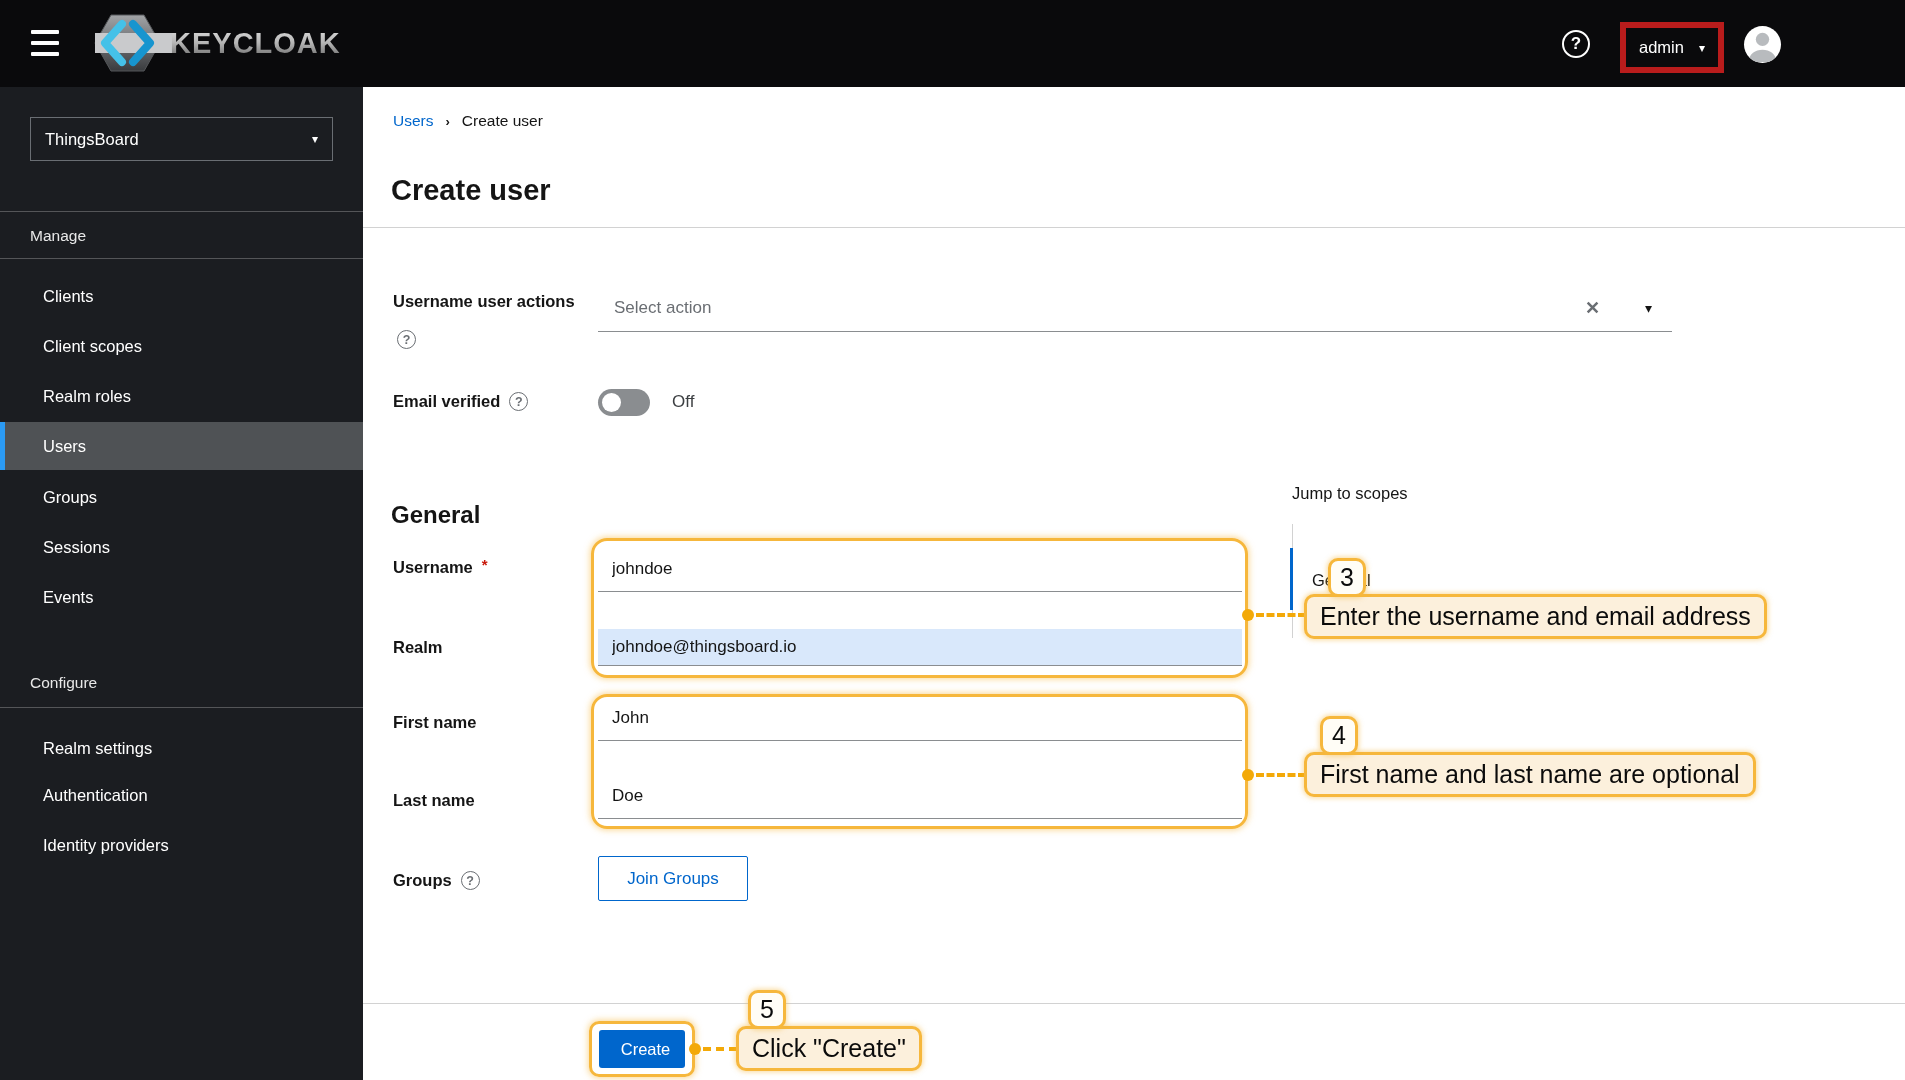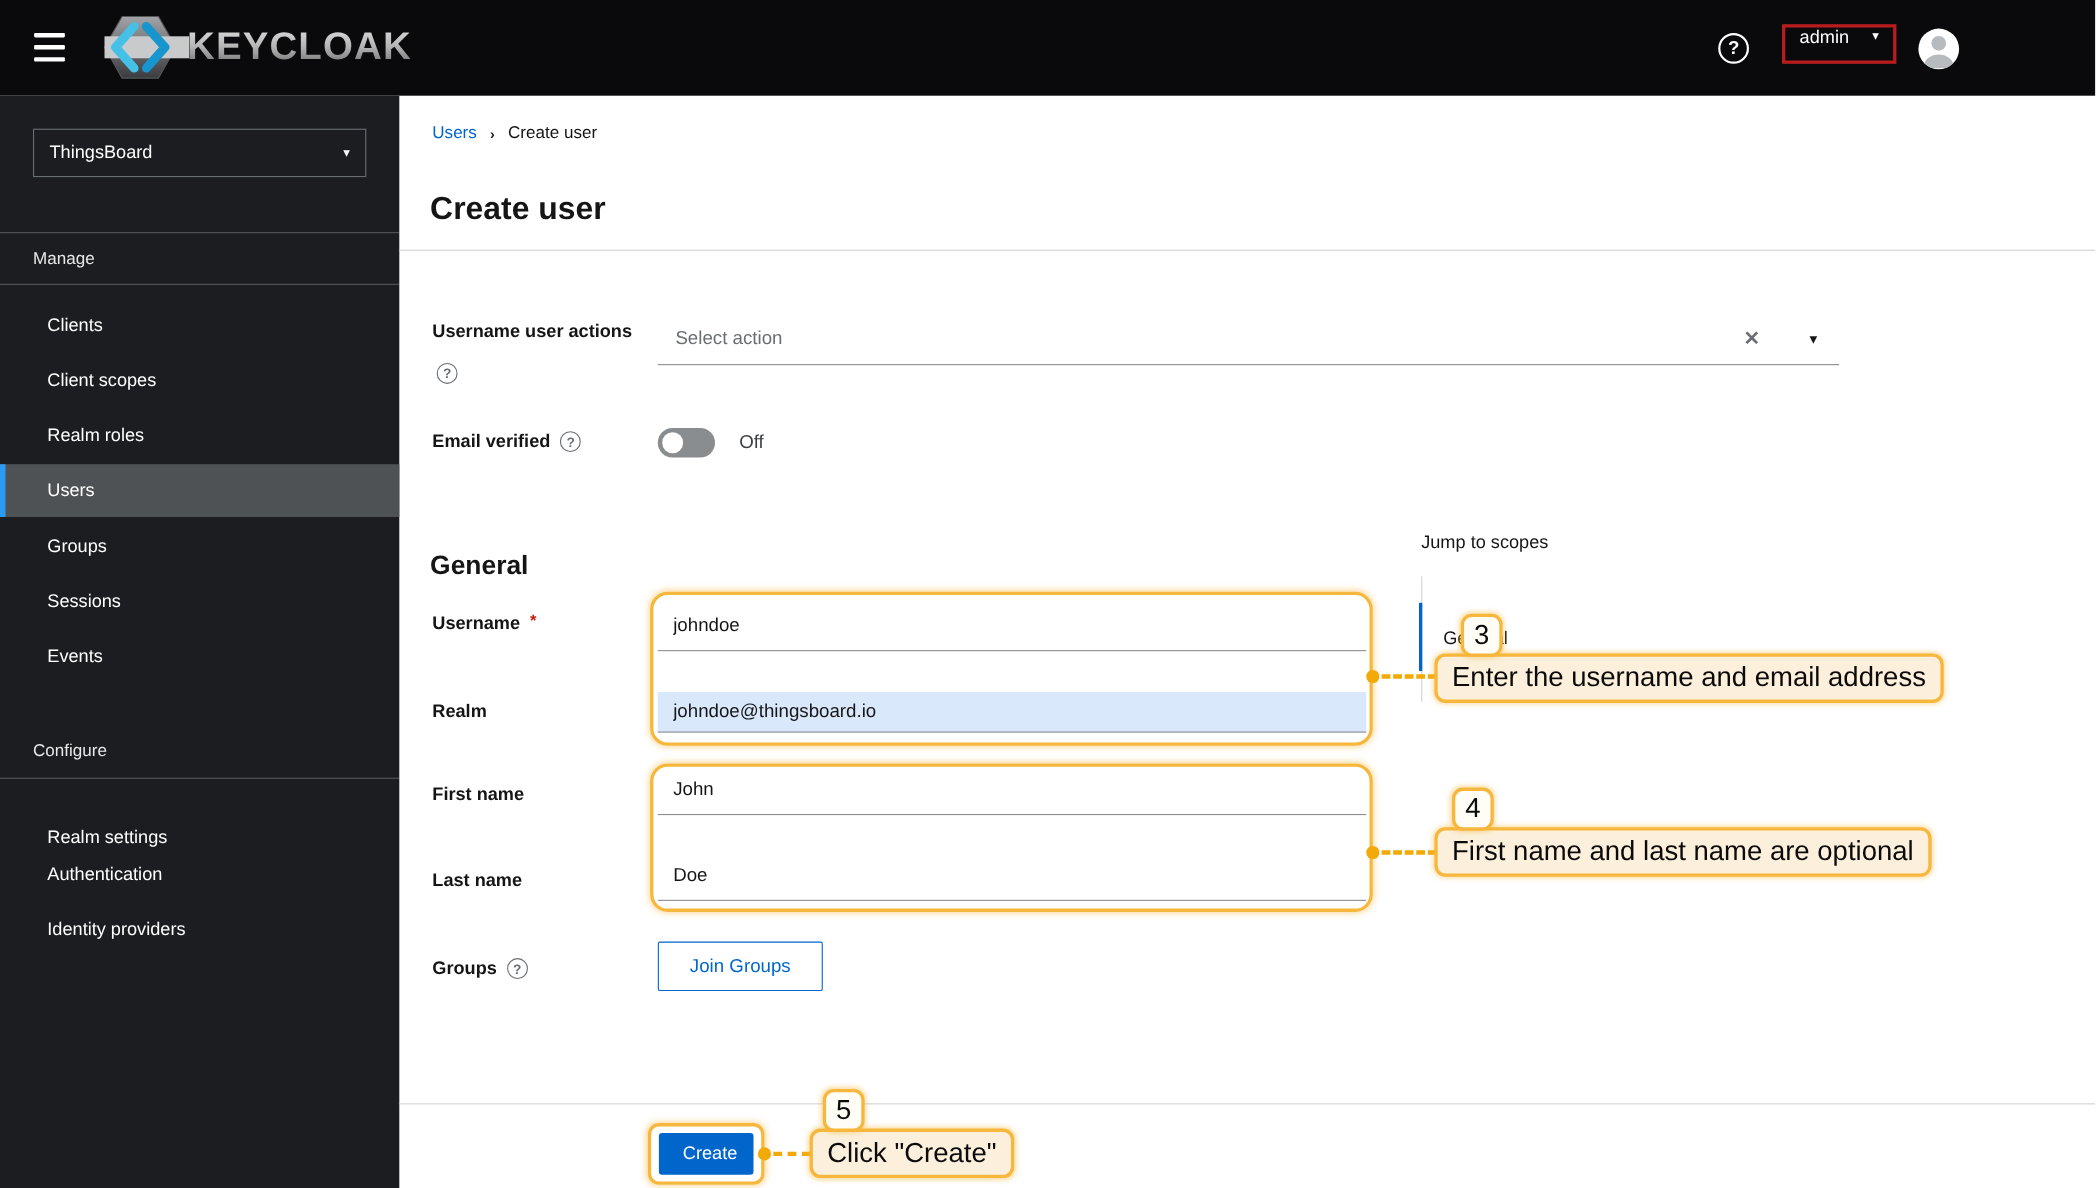--- a/index.html
+++ b/index.html
@@ -5,47 +5,47 @@
   html,body{margin:0;padding:0;background:#fff;}
   .app{position:relative;width:1905px;height:1080px;background:#fff;overflow:hidden;
        font-family:"Liberation Sans",sans-serif;color:#151515;}
 
   
   .masthead{position:absolute;left:0;top:0;width:1905px;height:87px;background:#0a0a0c;}
   .burger{position:absolute;left:31px;top:30px;width:28px;height:26px;display:flex;
           flex-direction:column;justify-content:space-between;cursor:pointer;}
   .burger span{display:block;height:4px;background:#fff;border-radius:1px;}
   .kc-logo{position:absolute;left:94px;top:14px;display:flex;align-items:center;cursor:pointer;}
-  .kc-word{font-size:35px;font-weight:700;letter-spacing:1px;margin-left:-10px;
+  .kc-word{font-size:29px;font-weight:700;letter-spacing:1px;margin-left:-10px;
            background:linear-gradient(180deg,#e0e0e0 0%,#b5b5b5 48%,#636363 100%);
            -webkit-background-clip:text;background-clip:text;color:transparent;}
   .help-btn{position:absolute;left:1562px;top:30px;width:28px;height:28px;border:2px solid #fff;
             border-radius:50%;color:#fff;font-size:17px;font-weight:700;display:flex;
             align-items:center;justify-content:center;box-sizing:border-box;cursor:pointer;}
-  .user-menu{position:absolute;left:1620px;top:22px;width:104px;height:36px;border:3px solid #b91c1c;
-             display:flex;justify-content:space-between;padding:0 13px;
+  .user-menu{position:absolute;left:1620px;top:22px;width:104px;height:51px;border:6px solid #b91c1c;
+             display:flex;align-items:center;justify-content:space-between;padding:0 13px;
              box-sizing:border-box;color:#fff;font-size:16.5px;cursor:pointer;}
   .caret{font-size:12px;}
   .avatar{position:absolute;left:1744px;top:26px;width:37px;height:37px;border-radius:50%;
           background:#fff;overflow:hidden;cursor:pointer;}
 
   
   .sidebar{position:absolute;left:0;top:87px;width:363px;height:993px;background:#1b1d21;}
   .realm-box{position:absolute;left:30px;top:30px;width:303px;height:44px;border:1px solid #6a6e73;
              display:flex;align-items:center;justify-content:space-between;padding:0 14px;
              box-sizing:border-box;color:#fff;font-size:16.5px;cursor:pointer;}
   .side-divider{position:absolute;left:0;width:363px;height:1px;background:rgba(255,255,255,.25);}
   #sdv1{top:124px;} #sdv2{top:171px;} #sdv3{top:620px;}
   .nav-section-title{position:absolute;left:30px;color:#e8e8e8;font-size:15.5px;}
   #nst-manage{top:140px;} #nst-configure{top:587px;}
   .nav-item{position:absolute;left:0;width:363px;height:48px;display:flex;align-items:center;
             padding-left:43px;box-sizing:border-box;color:#fff;font-size:16.5px;cursor:pointer;}
   .nav-item.active{background:#4f5255;box-shadow:inset 5px 0 0 #2b9af3;}
   #ni0{top:185px;} #ni1{top:235px;} #ni2{top:285px;} #ni3{top:335px;} #ni4{top:386px;}
-  #ni5{top:436px;} #ni6{top:486px;} #ni7{top:650px;} #ni8{top:684px;} #ni9{top:734px;} #ni10{top:783px;}
+  #ni5{top:436px;} #ni6{top:486px;} #ni7{top:637px;} #ni8{top:684px;} #ni9{top:734px;} #ni10{top:783px;}
 
   
   .breadcrumb{position:absolute;left:393px;top:112px;display:flex;gap:12px;align-items:center;font-size:15.5px;}
   .bc-link{color:#0066cc;cursor:pointer;}
   .bc-sep{color:#151515;font-weight:700;font-size:13px;}
   .page-title{position:absolute;left:391px;top:155px;font-size:29px;font-weight:700;color:#151515;}
   .divider{position:absolute;left:363px;width:1542px;height:1px;background:#d2d2d2;}
   #div-top{top:227px;} #div-bottom{top:1003px;}
 
   

